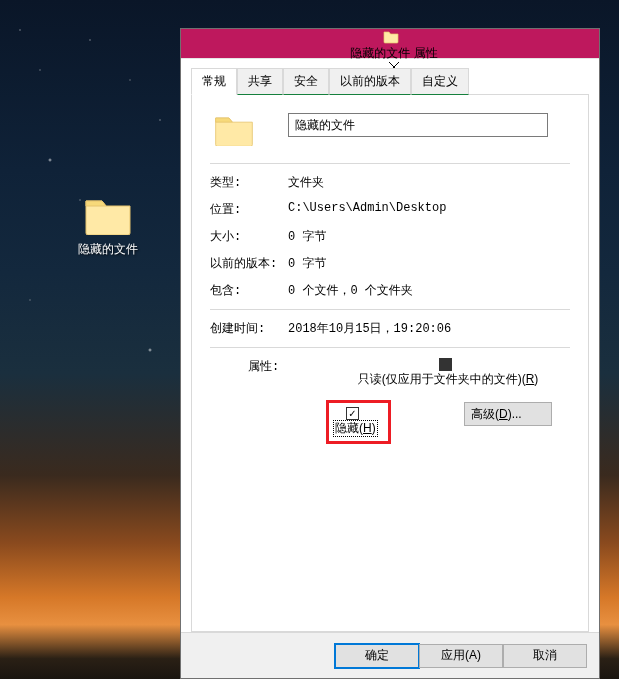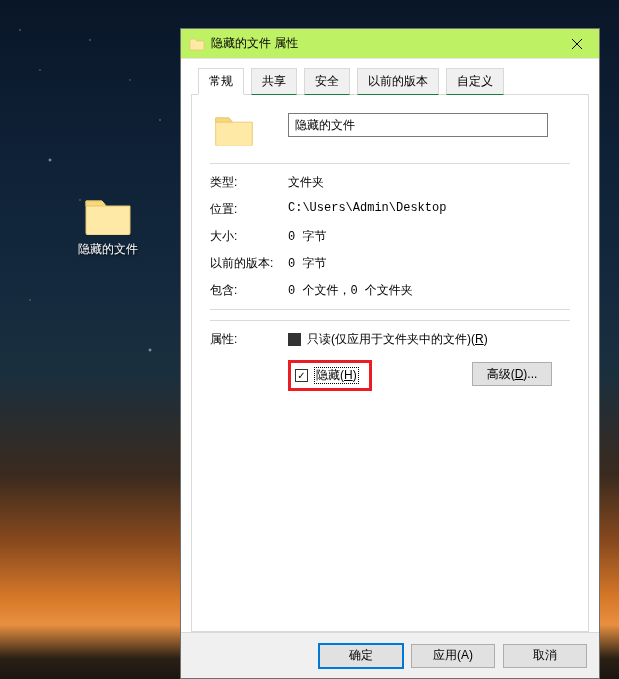--- a/index.html
+++ b/index.html
@@ -71,22 +71,23 @@
     background: #fff;
     border: 1px solid #707070;
     display: flex;
     flex-direction: column;
   }
   .titlebar {
     height: 30px;
     display: flex;
     align-items: center;
     padding-left: 8px;
-    background: #bef264;
+    background: #be185d;
     border-bottom: 1px solid #e5e5e5;
+    flex-direction: column;
   }
   .titlebar .tb-icon {
     width: 16px;
     height: 16px;
     margin-right: 6px;
   }
   .titlebar .title {
     flex: 1;
     font-size: 12px;
     color: #000;
@@ -113,21 +114,20 @@
     top: 1px;
     z-index: 2;
   }
   .tab {
     padding: 4px 10px;
     border: 1px solid #d9d9d9;
     background: #fff;
     margin-right: 0;
     font-size: 12px;
     cursor: default;
-    margin-left: 7px;
   }
   .tab.active {
     border-bottom: 1px solid #fff;
     background: #fff;
   }
   .tab:not(.active) {
     background: #f0f0f0;
     border-bottom: 1px solid #15803d;
   }
   .tab-panel {
@@ -163,37 +163,40 @@
     margin: 10px 0;
   }
   .prop-row {
     display: flex;
     margin: 10px 0;
     font-size: 12px;
     color: #000;
   }
   .prop-label {
     width: 78px;
+    font-family: Liberation Mono, monospace;
   }
   .prop-val {
     flex: 1;
     font-family: Liberation Mono, monospace;
   }
   .attr-block {
     display: flex;
     align-items: flex-start;
+    margin-left: 38px;
   }
   .attr-right {
     flex: 1;
   }
   .chk-row {
     display: flex;
     align-items: center;
     margin-bottom: 12px;
     font-size: 12px;
+    flex-direction: column;
   }
   .chk {
     width: 13px;
     height: 13px;
     border: 1px solid #333;
     margin-right: 6px;
     display: inline-flex;
     align-items: center;
     justify-content: center;
     background: #fff;
@@ -210,37 +213,36 @@
   .underline-accel { text-decoration: underline; }
   .highlight-box {
     border: 3px solid #ed1c24;
     padding: 4px 10px 4px 4px;
     display: inline-flex;
     align-items: flex-start;
   }
   .adv-btn {
     position: absolute;
     right: 18px;
-    width: 80px;
+    width: 88px;
     height: 24px;
     border: 1px solid #adadad;
     background: #e1e1e1;
     font-family: inherit;
     font-size: 12px;
-    text-align: center;
+    text-align: left;
   }
   
   .button-bar {
     height: 46px;
     border-top: 1px solid #d9d9d9;
     display: flex;
     justify-content: flex-end;
     align-items: center;
     padding-right: 12px;
-    gap: 8px;
     background: #f0f0f0;
   }
   .dlg-btn {
     width: 84px;
     height: 24px;
     border: 1px solid #adadad;
     background: #e1e1e1;
     font-family: inherit;
     font-size: 12px;
   }
@@ -323,20 +325,24 @@
         <div class="prop-label">以前的版本:</div>
         <div class="prop-val">0 字节</div>
       </div>
       <div class="prop-row">
         <div class="prop-label">包含:</div>
         <div class="prop-val">0 个文件，0 个文件夹</div>
       </div>
 
       <hr class="sep">
 
+      <div class="prop-row">
+        <div class="prop-label">创建时间:</div>
+        <div class="prop-val">2018年10月15日，19:20:06</div>
+      </div>
 
       <hr class="sep">
 
       <div class="attr-block">
         <div class="prop-label">属性:</div>
         <div class="attr-right">
           <div class="chk-row">
             <span class="chk filled"></span>
             <span>
               <span>只读(仅应用于文件夹中的文件)(</span><span class="underline-accel">R</span><span>)</span>

